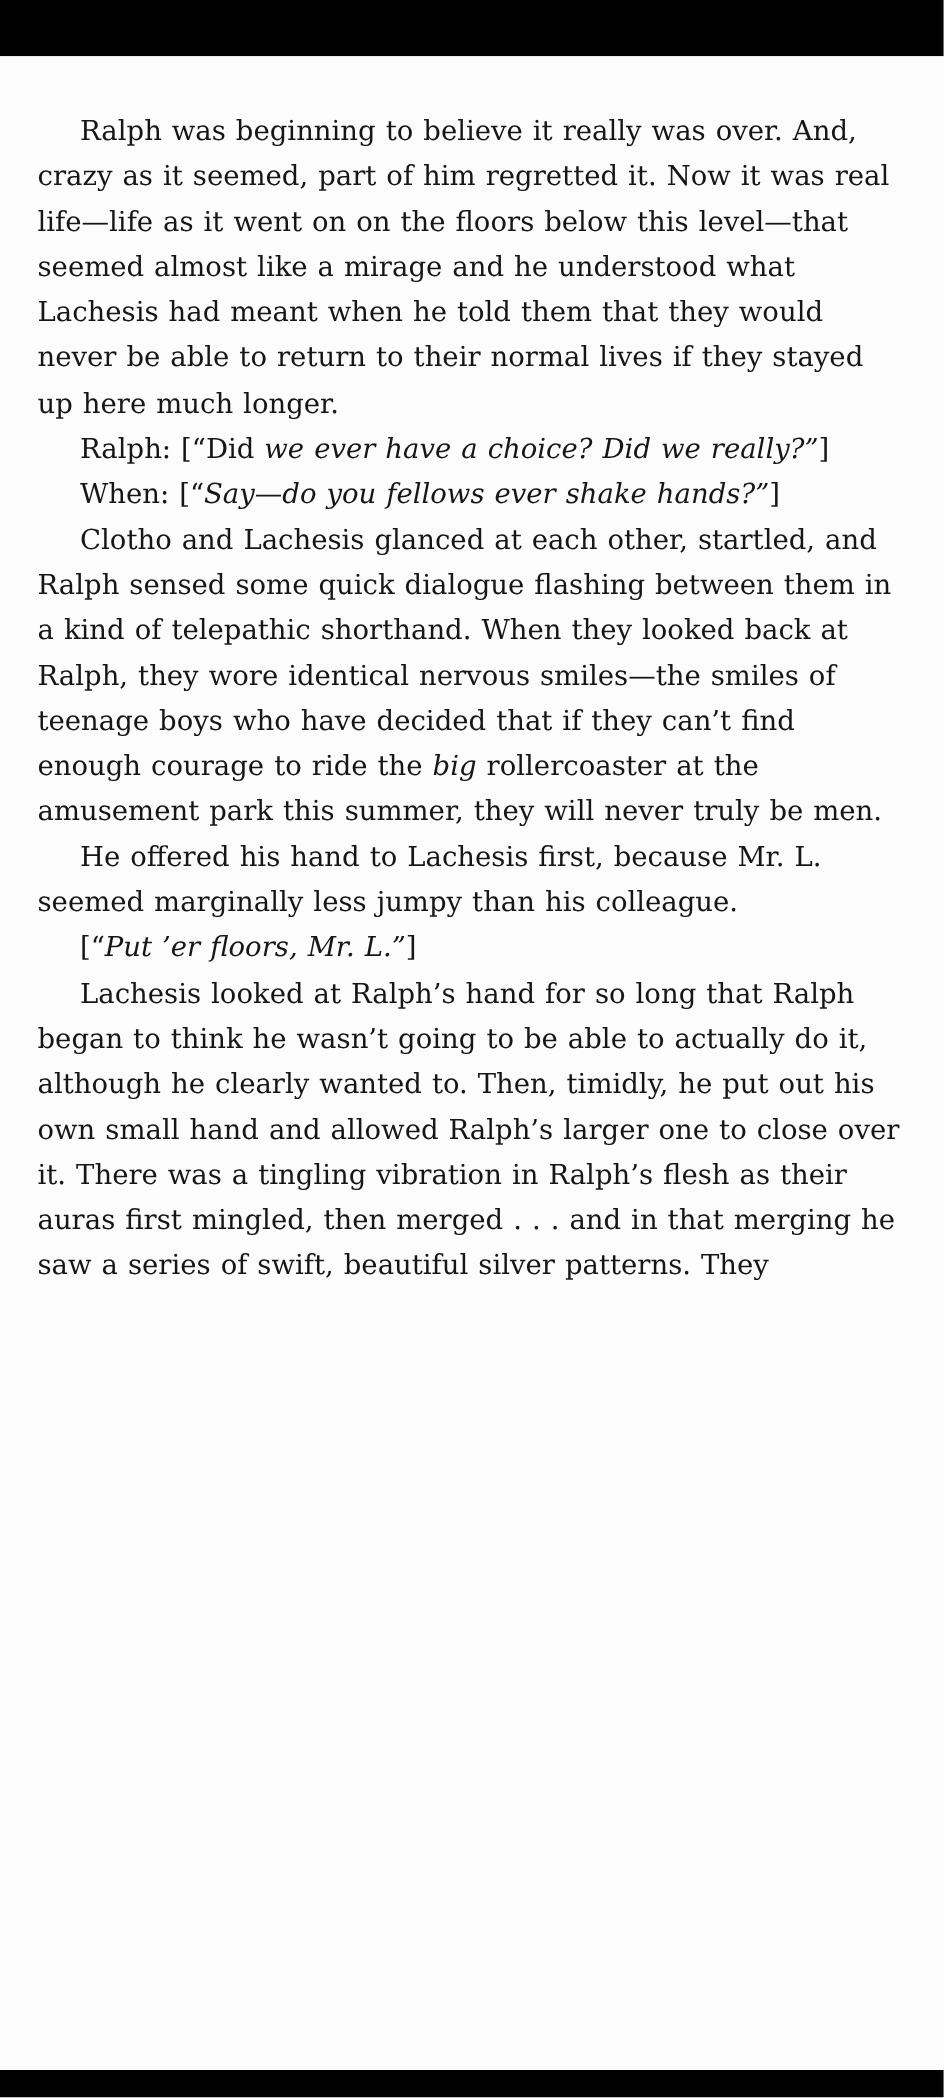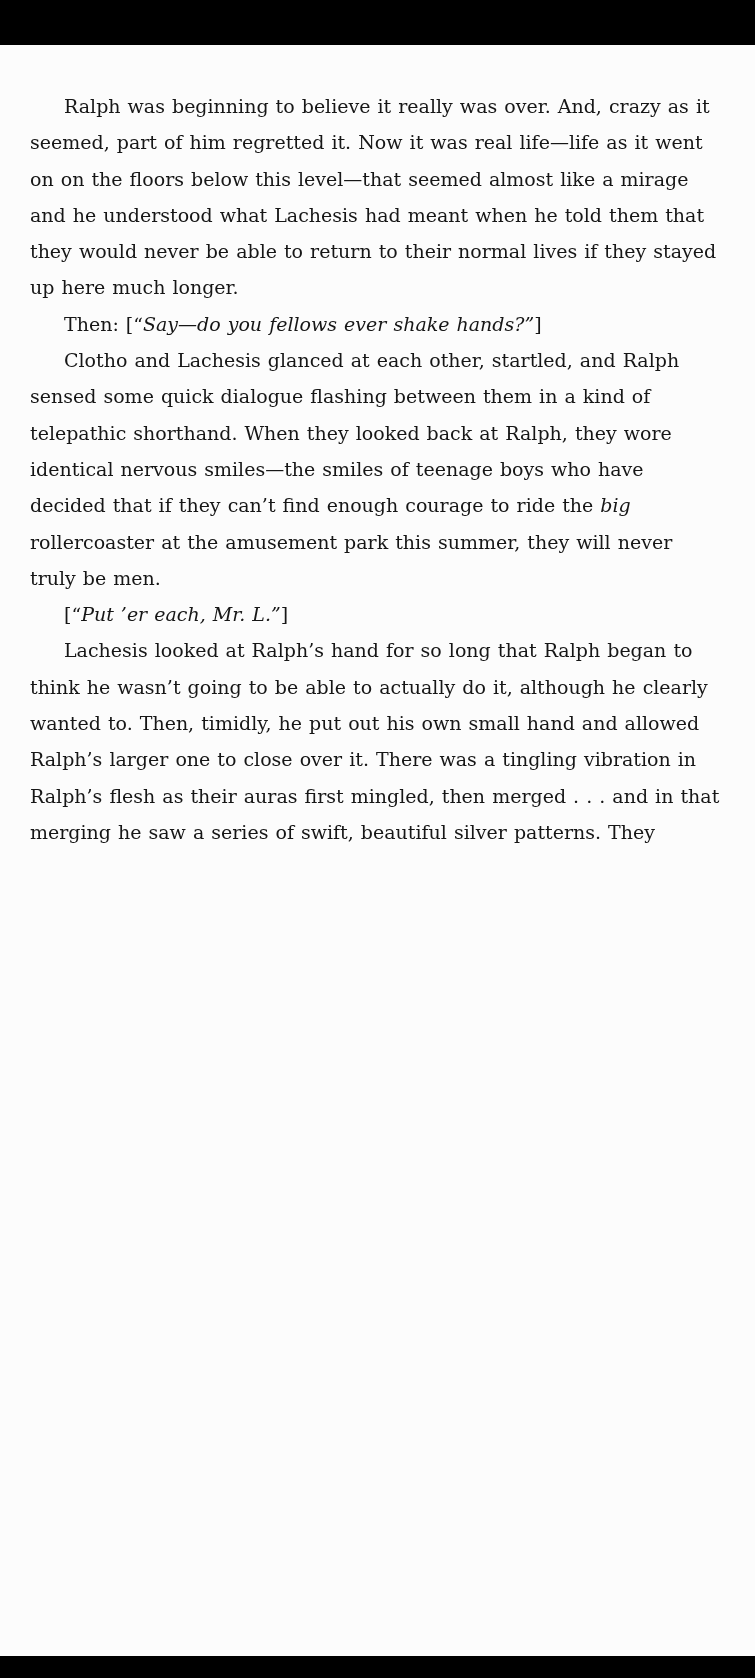--- a/index.html
+++ b/index.html
@@ -27,36 +27,38 @@
     flex: 1 1 auto;
     overflow: hidden;
   }
   .text-column {
     padding: 43px 30px 0 30px;
   }
   .text-column p {
     margin: 0;
     padding: 0;
     text-indent: 34px;
-    font-size: 19px;
+    font-size: 22px;
     line-height: 36.3px;
     text-align: left;
     word-spacing: 1px;
   }
   .text-column p span { font-style: normal; }
   .text-column p span.it { font-style: italic; }
 </style>
 </head>
 <body>
 
 <div class="screen">
   <div class="letterbox top-bar" style="background: rgb(0, 0, 0);"></div>
   <div class="page" style="background: rgb(252, 252, 252);">
     <div class="text-column" id="paragraphs" style="color: rgb(22, 22, 22);">
         <p><span>Ralph was beginning to believe it really was over. And, crazy as it seemed, part of him regretted it. Now it was real life—life as it went on on the floors below this level—that seemed almost like a mirage and he understood what Lachesis had meant when he told them that they would never be able to return to their normal lives if they stayed up here much longer.</span></p>
-        <p><span>Then: [“</span><span class="it">Say—do you fellows ever shake hands?”</span><span>]</span></p>
+        <p><span>Ralph: [“Did </span><span class="it">we ever have a choice? Did we really?”</span><span>]</span></p>
+        <p><span>When: [“</span><span class="it">Say—do you fellows ever shake hands?”</span><span>]</span></p>
         <p><span>Clotho and Lachesis glanced at each other, startled, and Ralph sensed some quick dialogue flashing between them in a kind of telepathic shorthand. When they looked back at Ralph, they wore identical nervous smiles—the smiles of teenage boys who have decided that if they can’t find enough courage to ride the </span><span class="it">big</span><span> rollercoaster at the amusement park this summer, they will never truly be men.</span></p>
-        <p><span>[“</span><span class="it">Put ’er each, Mr. L.”</span><span>]</span></p>
+        <p><span>He offered his hand to Lachesis first, because Mr. L. seemed marginally less jumpy than his colleague.</span></p>
+        <p><span>[“</span><span class="it">Put ’er floors, Mr. L.”</span><span>]</span></p>
         <p><span>Lachesis looked at Ralph’s hand for so long that Ralph began to think he wasn’t going to be able to actually do it, although he clearly wanted to. Then, timidly, he put out his own small hand and allowed Ralph’s larger one to close over it. There was a tingling vibration in Ralph’s flesh as their auras first mingled, then merged . . . and in that merging he saw a series of swift, beautiful silver patterns. They</span></p>
       </div>
   </div>
   <div class="letterbox bottom-bar" style="background: rgb(0, 0, 0);"></div>
 </div>
 
 </body></html>

